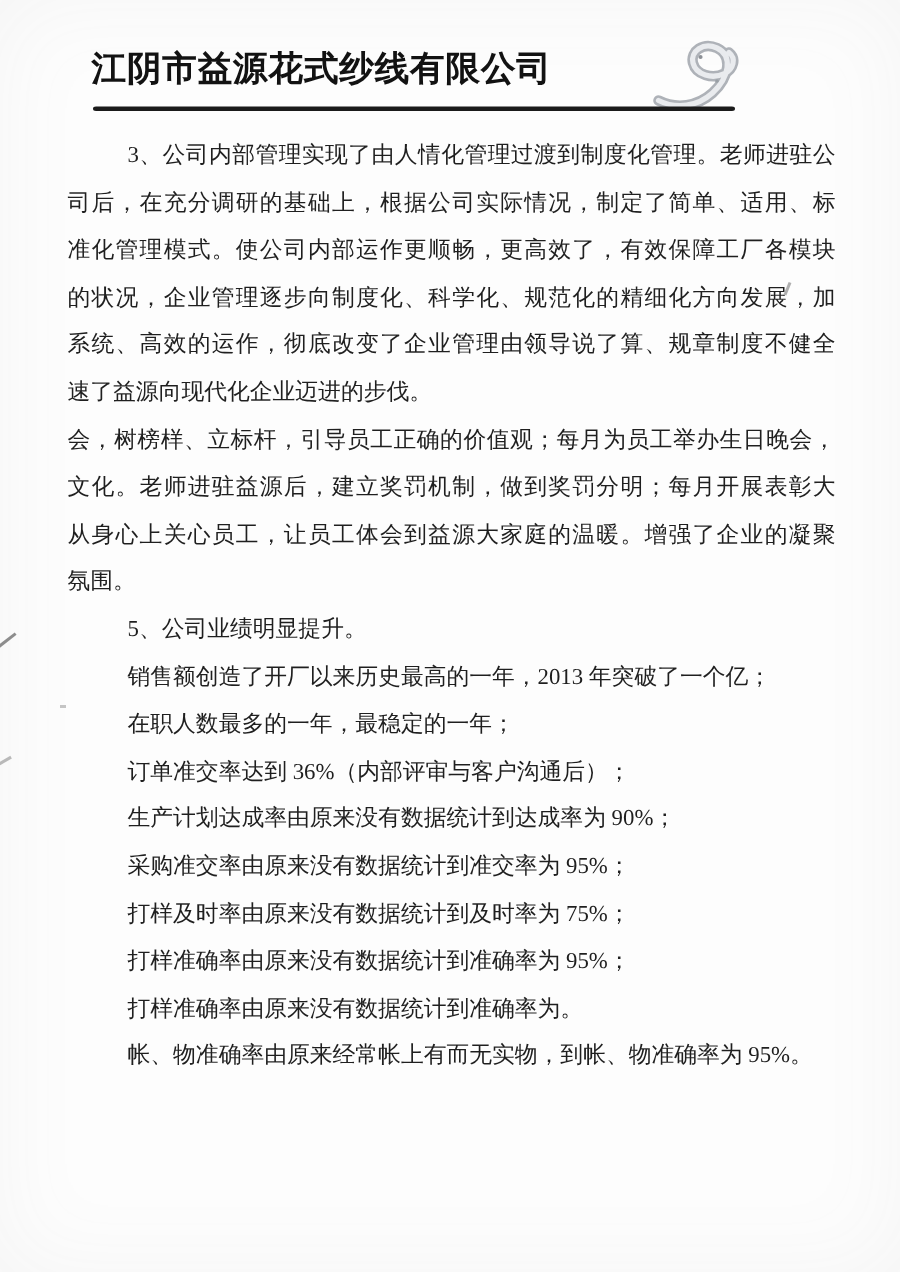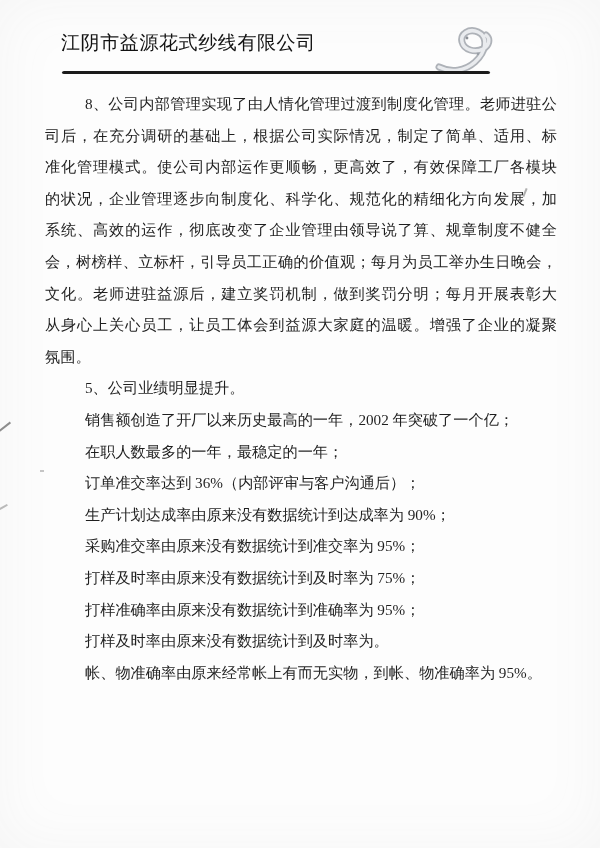--- a/index.html
+++ b/index.html
@@ -11,22 +11,22 @@
   .page {
     position: relative;
     width: 600px; height: 848px;
     background: #fdfdfd;
     overflow: hidden;
     box-shadow: inset 0 0 60px rgba(120,120,120,0.06);
   }
   .header-title {
     position: absolute;
     left: 61px; top: 30px;
-    font-size: 19px;
-    font-weight: normal;
+    font-size: 23px;
+    font-weight: bold;
     letter-spacing: 0.6px;
     color: #121212;
     white-space: nowrap;
     text-align: center;
   }
   .header-rule {
     position: absolute;
     left: 62px; top: 71px;
     width: 428px; height: 3px;
     background: #1b1b1b;
@@ -72,38 +72,39 @@
       <path d="M5 43 C 17 49, 31 47, 41 38 C 52 28, 55 13, 44 8 C 35 4, 26 10, 28 18 C 30 26, 41 29, 49 25 C 55 22, 57 15, 52 11" fill="none" stroke="#aeb2b8" stroke-width="7" stroke-linecap="round"></path>
       <path d="M5 43 C 17 49, 31 47, 41 38 C 52 28, 55 13, 44 8 C 35 4, 26 10, 28 18 C 30 26, 41 29, 49 25 C 55 22, 57 15, 52 11" fill="none" stroke="#e9ebee" stroke-width="3.5" stroke-linecap="round"></path>
       <circle cx="33" cy="14" r="1.4" fill="#8c9096"></circle>
       <circle cx="44" cy="30" r="1.2" fill="#9aa0a6"></circle>
     </svg>
   </div>
 
   <div class="header-rule"></div>
 
   <main class="doc">
-      <p class="line indent fill">8、公司内部管理实现了由人情化管理过渡到制度化管理。老师进驻公</p>
+      <p class="line indent fill">3、公司内部管理实现了由人情化管理过渡到制度化管理。老师进驻公</p>
       <p class="line fill">司后，在充分调研的基础上，根据公司实际情况，制定了简单、适用、标</p>
       <p class="line fill">准化管理模式。使公司内部运作更顺畅，更高效了，有效保障工厂各模块</p>
       <p class="line fill">的状况，企业管理逐步向制度化、科学化、规范化的精细化方向发展，加</p>
       <p class="line fill">系统、高效的运作，彻底改变了企业管理由领导说了算、规章制度不健全</p>
+      <p class="line">速了益源向现代化企业迈进的步伐。</p>
       <p class="line fill">会，树榜样、立标杆，引导员工正确的价值观；每月为员工举办生日晚会，</p>
       <p class="line fill">文化。老师进驻益源后，建立奖罚机制，做到奖罚分明；每月开展表彰大</p>
       <p class="line fill">从身心上关心员工，让员工体会到益源大家庭的温暖。增强了企业的凝聚</p>
       <p class="line">氛围。</p>
       <p class="line indent">5、公司业绩明显提升。</p>
-      <p class="line indent">销售额创造了开厂以来历史最高的一年，2002 年突破了一个亿；</p>
+      <p class="line indent">销售额创造了开厂以来历史最高的一年，2013 年突破了一个亿；</p>
       <p class="line indent">在职人数最多的一年，最稳定的一年；</p>
       <p class="line indent">订单准交率达到 36%（内部评审与客户沟通后）；</p>
       <p class="line indent">生产计划达成率由原来没有数据统计到达成率为 90%；</p>
       <p class="line indent">采购准交率由原来没有数据统计到准交率为 95%；</p>
       <p class="line indent">打样及时率由原来没有数据统计到及时率为 75%；</p>
       <p class="line indent">打样准确率由原来没有数据统计到准确率为 95%；</p>
-      <p class="line indent">打样及时率由原来没有数据统计到及时率为。</p>
+      <p class="line indent">打样准确率由原来没有数据统计到准确率为。</p>
       <p class="line indent">帐、物准确率由原来经常帐上有而无实物，到帐、物准确率为 95%。</p>
     </main>
 
   <div class="artifact mark-a"></div>
   <div class="artifact mark-b"></div>
   <div class="artifact mark-c"></div>
   <div class="artifact mark-d"></div>
 
 </div>
 

